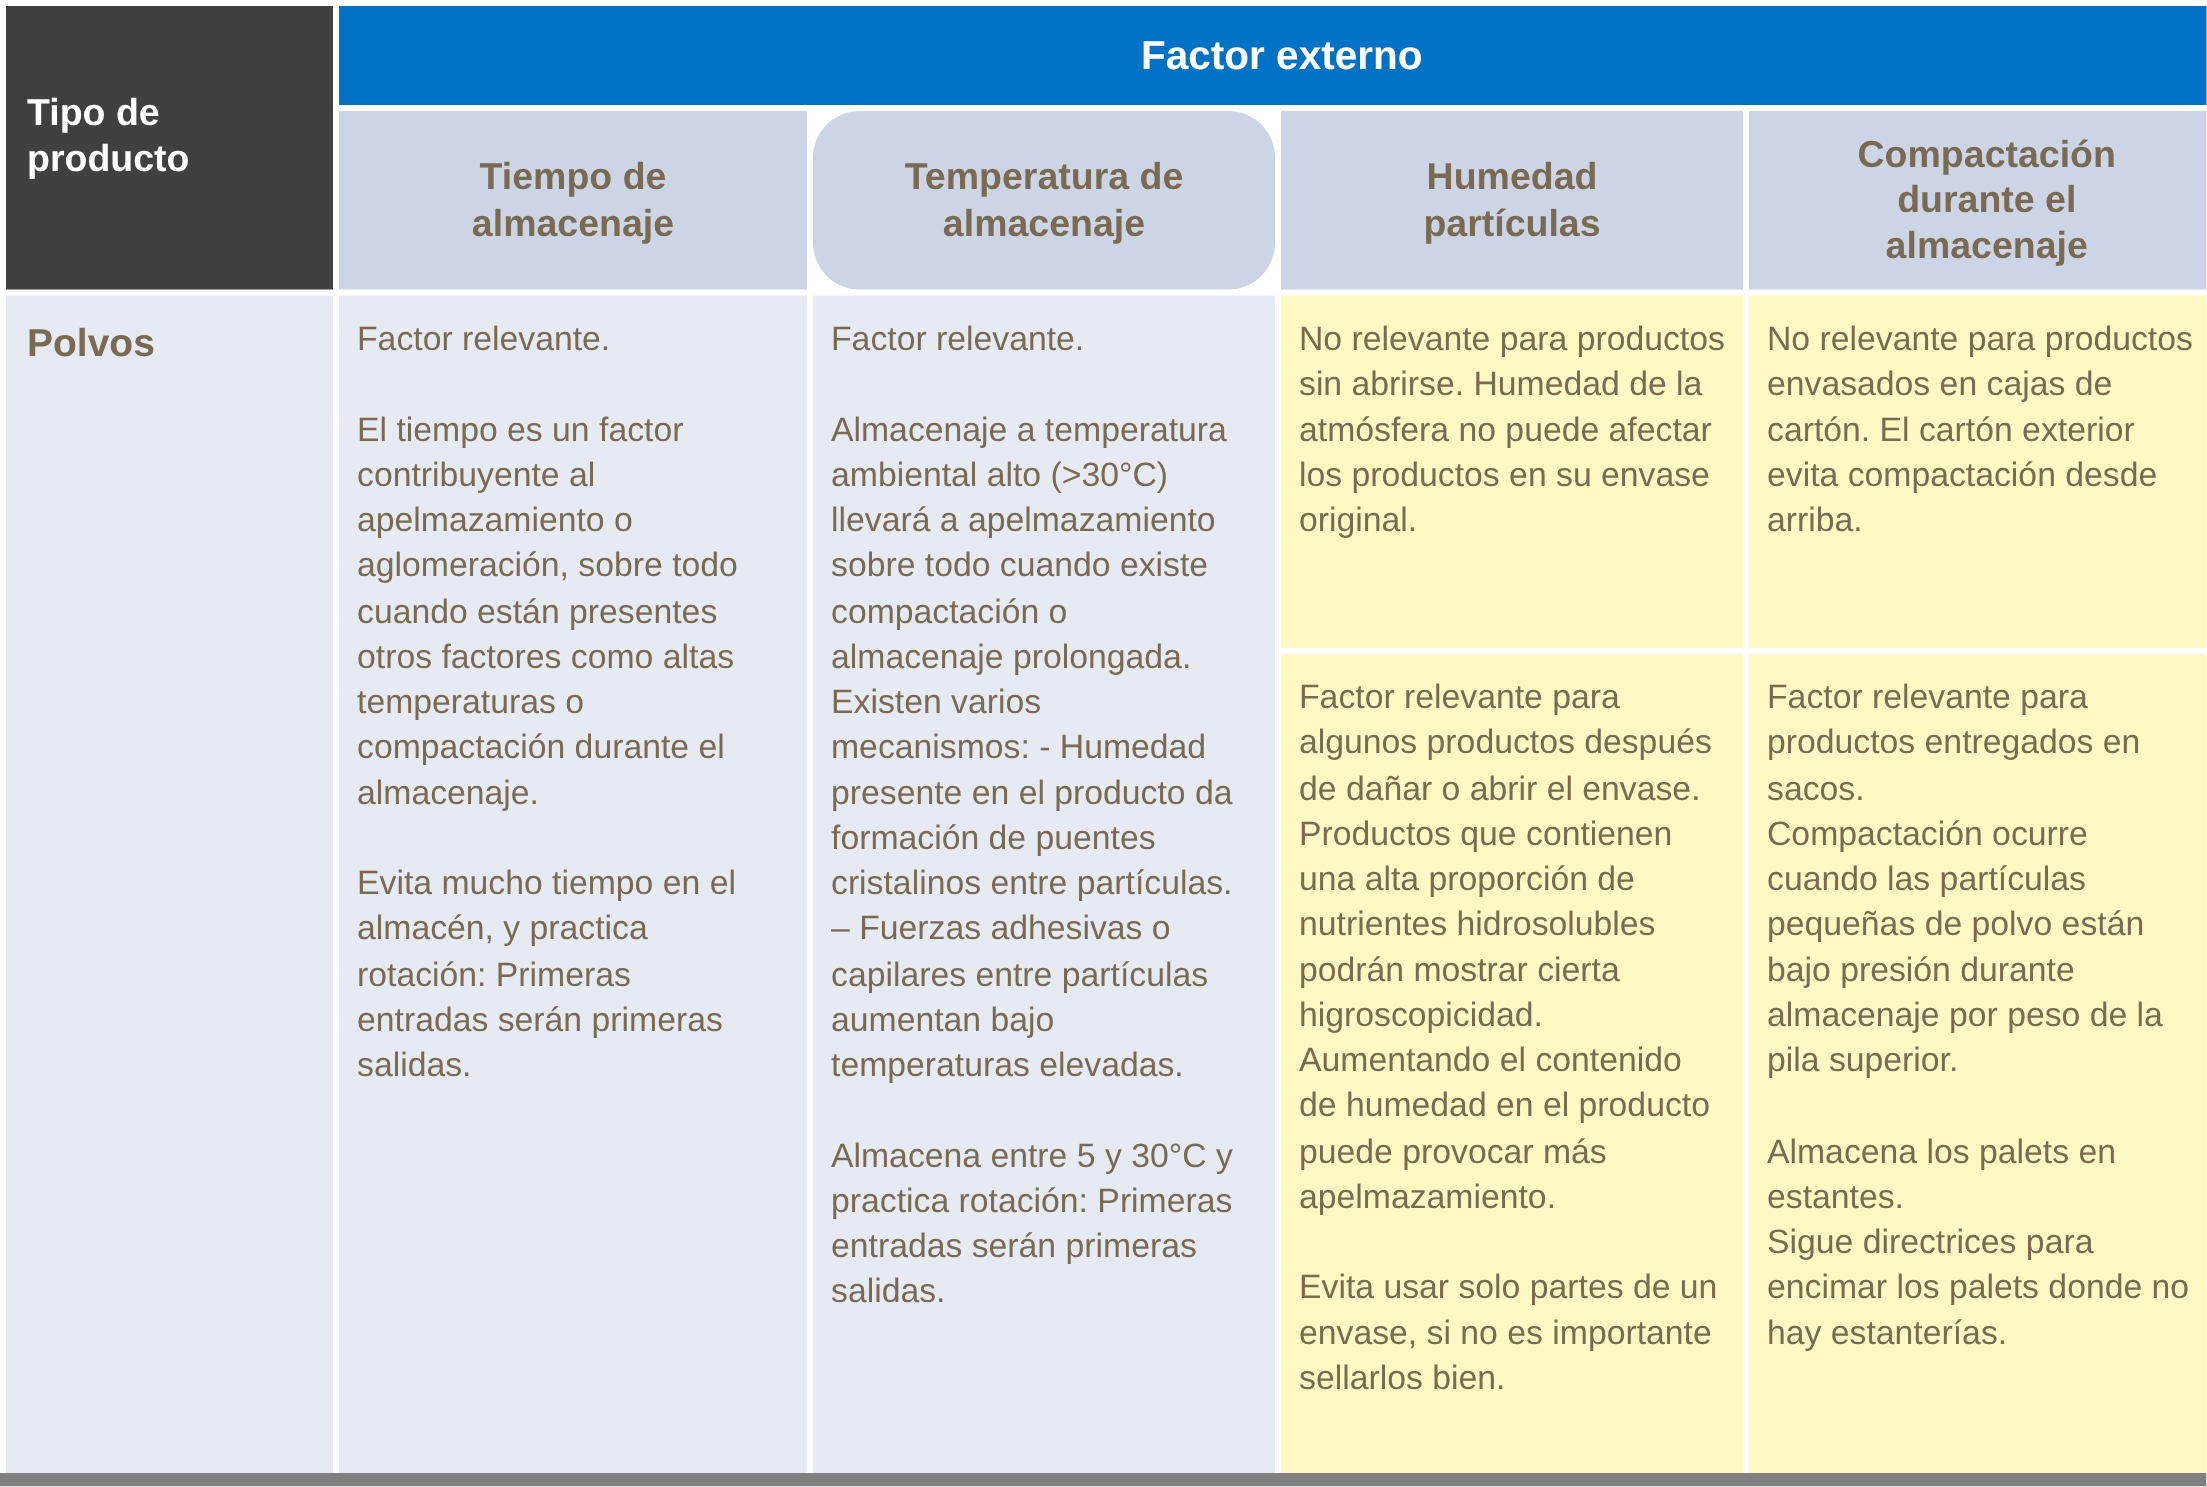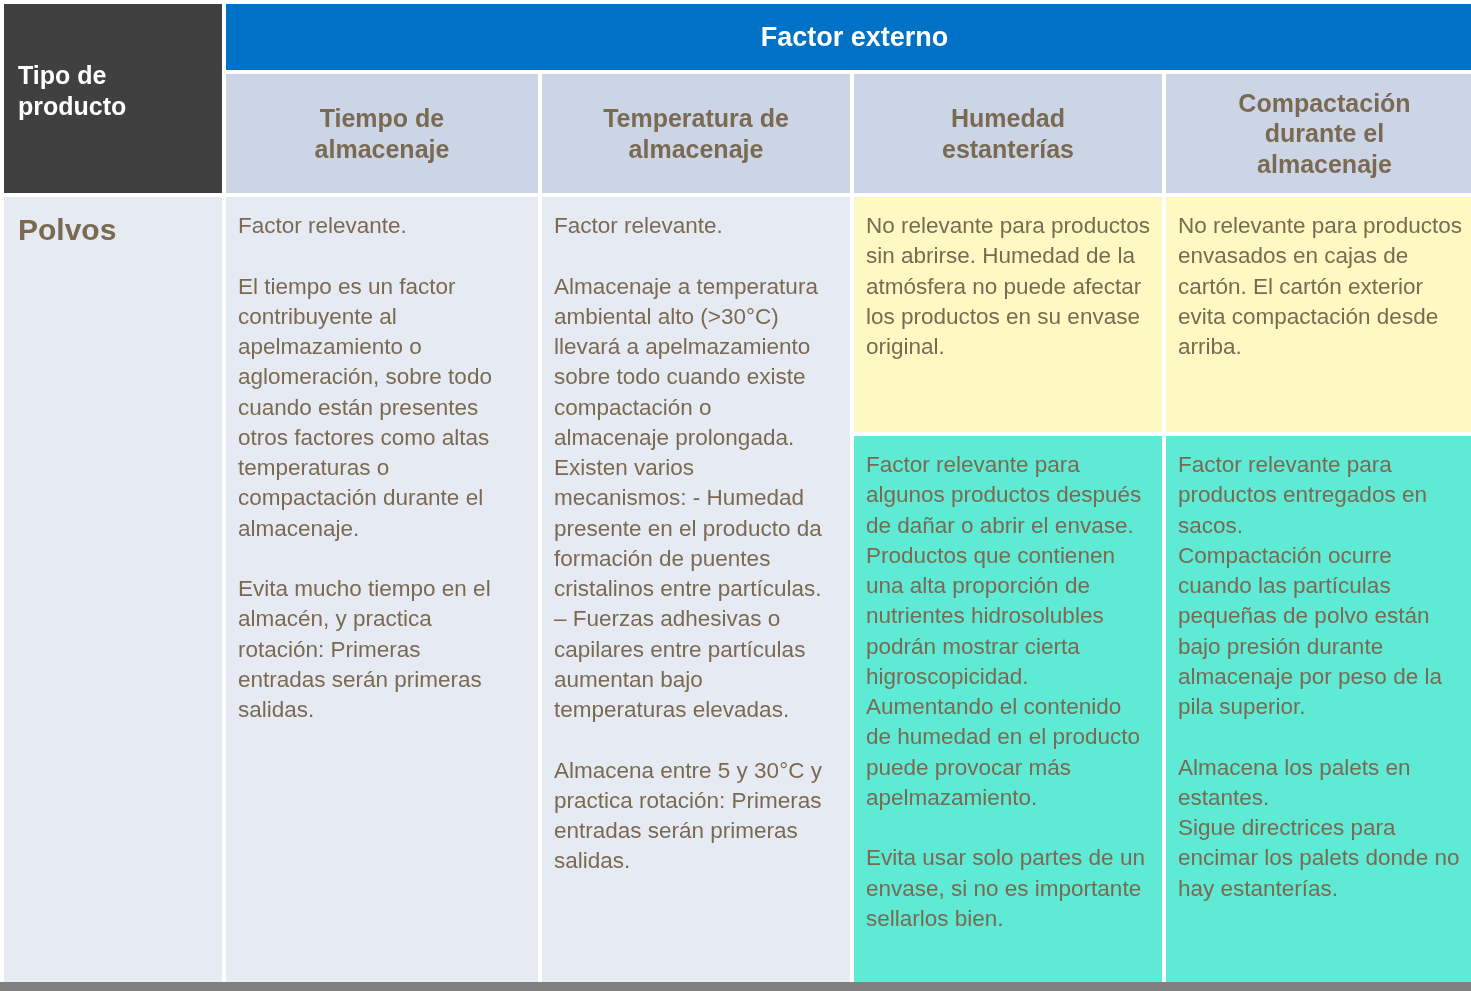--- a/index.html
+++ b/index.html
@@ -71,31 +71,31 @@
     font-weight: bold;
     line-height: 1.22;
     display: flex;
     align-items: center;
     justify-content: center;
     text-align: center;
     padding: 0 8px;
     box-sizing: border-box;
   }
   .col-head.h1 { grid-column: 2 / 3; }
-  .col-head.h2 { grid-column: 3 / 4; }
+  .col-head.h2 { grid-column: 3 / 4; border-radius: 31px; }
   .col-head.h3 { grid-column: 4 / 5; }
   .col-head.h4 { grid-column: 5 / 6; }
 
   
   .row-label {
     grid-column: 1 / 2;
     grid-row: 3 / 4;
     background: #E6EAF2;
     color: #7B6A52;
-    font-size: 30px;
+    font-size: 26px;
     font-weight: bold;
     padding: 16px 0 0 14px;
     box-sizing: border-box;
   }
 
   .body-cell {
     grid-row: 3 / 4;
     background: #E6EAF2;
     color: #7B6A52;
     font-size: 22.5px;
@@ -120,21 +120,21 @@
 
   .sub-cell {
     color: #7B6A52;
     font-size: 22.5px;
     line-height: 1.345;
     padding: 14px 12px 0 12px;
     box-sizing: border-box;
     overflow: hidden;
   }
   .sub-cell.light { background: #fef9c3; }
-  .sub-cell.tint  { background: #5eead4; }
+  .sub-cell.tint  { background: #fef9c3; }
 
   .para { margin: 0; }
   .para + .para { margin-top: 1.345em; }
   .para.tight + .para.tight { margin-top: 0; }
 
   
   .bottom-rule {
     position: absolute;
     left: 0;
     top: 982px;
@@ -155,21 +155,21 @@
 
     <div class="super-head">Factor externo</div>
 
     <div class="col-head h1" style="white-space: pre-line;">Tiempo de
 almacenaje</div>
 
     <div class="col-head h2" style="white-space: pre-line;">Temperatura de
 almacenaje</div>
 
     <div class="col-head h3" style="white-space: pre-line;">Humedad
-estanterías</div>
+partículas</div>
 
     <div class="col-head h4" style="white-space: pre-line;">Compactación
 durante el
 almacenaje</div>
 
     <div class="row-label">Polvos</div>
 
     <div class="body-cell c1">
       <p class="para">Factor relevante.</p>
       <p class="para">El tiempo  es un factor contribuyente al apelmazamiento o aglomeración, sobre todo cuando están presentes otros factores como altas temperaturas o compactación durante el almacenaje.</p>

